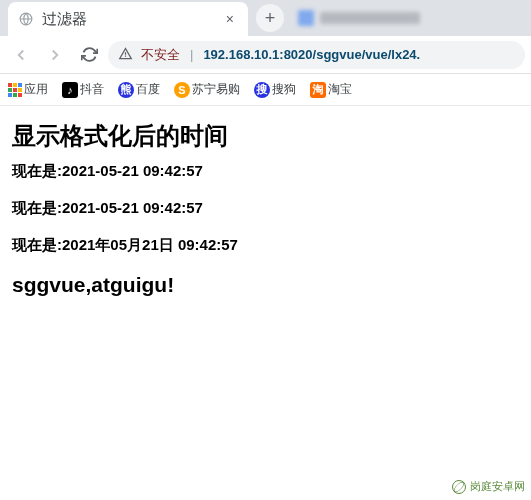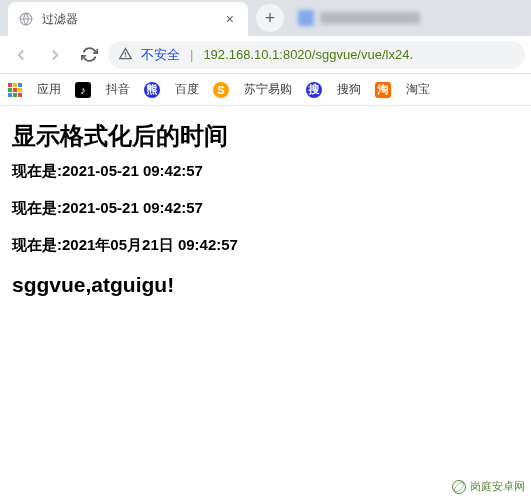--- a/index.html
+++ b/index.html
@@ -27,21 +27,21 @@
       border-radius: 8px 8px 0 0;
       padding: 0 10px;
       min-width: 240px;
       gap: 8px;
       margin-top: 2px;
     }
     .tab-favicon {
       width: 16px; height: 16px;
       display: flex; align-items: center; justify-content: center;
     }
-    .tab-title { flex: 1; font-size: 12px; color: #3c4043; white-space: nowrap; overflow: hidden; }
+    .tab-title { flex: 1; font-size: 15px; color: #3c4043; white-space: nowrap; overflow: hidden; }
     .tab-close { font-size: 14px; color: #5f6368; padding: 0 4px; }
     .new-tab {
       width: 28px; height: 28px;
       display: flex; align-items: center; justify-content: center;
       margin-left: 8px;
       background: #f1f3f4;
       border-radius: 50%;
       color: #5f6368; font-size: 18px; font-weight: 300;
     }
     .blurred-tab {
@@ -74,35 +74,35 @@
       align-items: center;
       height: 28px;
       background: #f1f3f4;
       border-radius: 14px;
       padding: 0 10px;
       gap: 8px;
       font-size: 13px;
       overflow: hidden;
     }
     .security-icon { color: #5f6368; }
-    .security-text { color: #1d4ed8; }
+    .security-text { color: #7f1d1d; }
     .divider { color: #9aa0a6; margin: 0 2px; }
-    .url { color: #4d7c0f; white-space: nowrap; }
+    .url { color: #0c4a6e; white-space: nowrap; font-weight: bold; }
     .bookmark-bar {
       display: flex;
       align-items: center;
       height: 32px;
       background: #fff;
       padding: 0 8px;
       gap: 14px;
       border-bottom: 1px solid #e8eaed;
       font-size: 12px;
       color: #3c4043;
     }
-    .bookmark { display: flex; align-items: center; gap: 15px; }
+    .bookmark { display: flex; align-items: center; gap: 2px; }
     .bm-icon {
       width: 16px; height: 16px;
       display: flex; align-items: center; justify-content: center;
       border-radius: 3px;
       font-size: 11px;
       color: #fff;
       font-weight: bold;
     }
     .apps-icon {
       display: grid;

